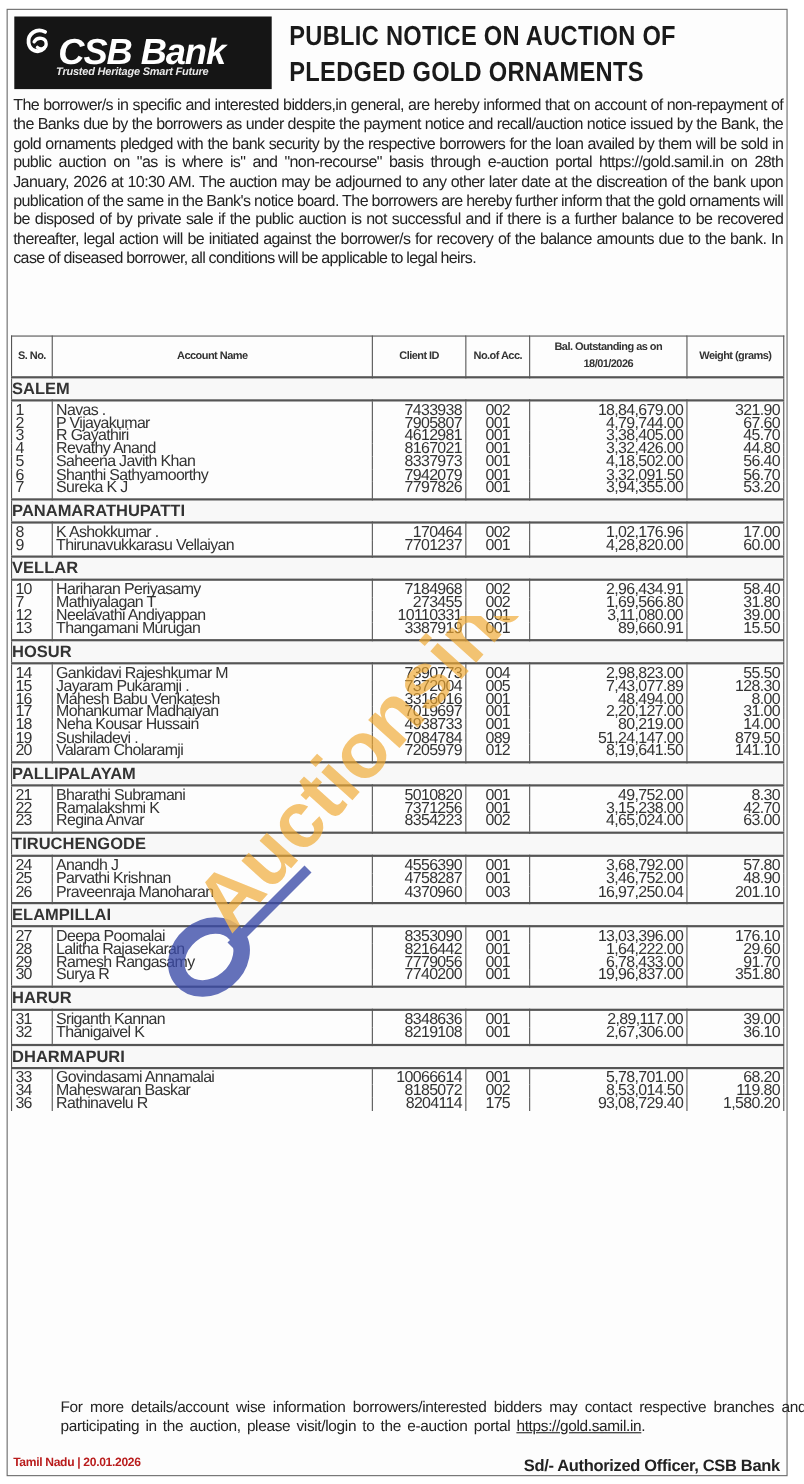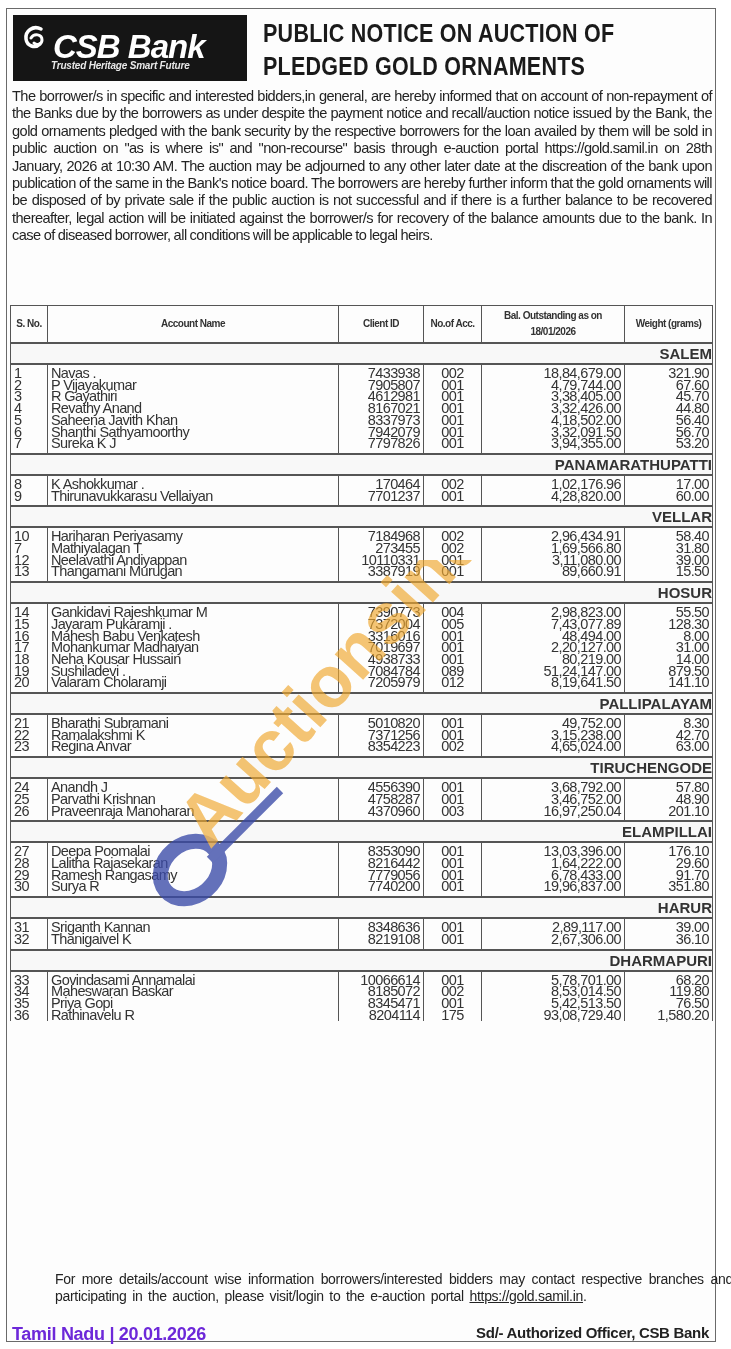--- a/index.html
+++ b/index.html
@@ -17,31 +17,31 @@
   .title { position: absolute; left: 252px; top: 4px; font-size: 25px; font-weight: bold; line-height: 33px;
            letter-spacing: 0.3px; transform: scaleX(0.86); transform-origin: left top; white-space: nowrap; color: #1a1a1a; }
   .intro { position: absolute; left: 5px; top: 79px; width: 700px; font-size: 14.6px; line-height: 17.4px;
            text-align: justify; letter-spacing: -0.55px; word-spacing: -0.5px; color: #232323; }
   .tbl-wrap { position: absolute; left: 3px; top: 296px; width: 702px; }
   table { border-collapse: collapse; width: 702px; table-layout: fixed; }
   th { border: 1.2px solid #555; font-weight: bold; font-size: 10px; line-height: 16px; padding: 2px 1px;
        color: #333; letter-spacing: -0.5px; }
   td { font-size: 14.5px; line-height: 11.7px; padding: 0 3px; color: #333; letter-spacing: -0.6px;
        border-left: 1.2px solid #555; border-right: 1.2px solid #555; white-space: nowrap; }
-  .sec td { border: 1.2px solid #555; border-top: 2px solid #555; border-bottom: 2px solid #555; text-align: right;
+  .sec td { border: 1.2px solid #555; border-top: 2px solid #555; border-bottom: 2px solid #555; text-align: left;
             font-weight: bold; font-size: 15px; line-height: 17px; padding: 1px 0; background: #f8f8f8; letter-spacing: 0; }
   .first td { padding-top: 3px; }
   .last td { padding-bottom: 3px; border-bottom: 1.2px solid #555; }
   td.sno { text-align: left; }
   td.num { text-align: right; }
   td.acc { text-align: center; }
   .foot { position: absolute; left: 4px; top: 1262px; width: 700px; font-size: 14px; line-height: 17px;
           text-align: justify; color: #232323; letter-spacing: -0.3px; word-spacing: 2px; margin-left: 44px; }
   .foot a { color: #232323; text-decoration: underline; }
-  .place { position: absolute; left: 5px; top: 1315px; font-weight: bold; font-size: 18px; color: #6d28d9; letter-spacing: -0.3px; }
+  .place { position: absolute; left: 5px; top: 1315px; font-weight: bold; font-size: 11px; color: #b91c1c; letter-spacing: -0.3px; }
   .sign { position: absolute; right: 6px; top: 1315px; font-weight: bold; font-size: 15px; color: #222; letter-spacing: -0.3px; }
   .wm { position: absolute; left: 150px; top: 560px; width: 500px; height: 360px; pointer-events: none; }
 </style>
 </head>
 <body>
 
 <div class="page">
 
   <div class="header">
     <div class="logo">
@@ -374,28 +374,20 @@
           </tr>
           <tr>
             <td class="sno">34</td>
             <td>Maheswaran Baskar</td>
             <td class="num">8185072</td>
             <td class="acc">002</td>
             <td class="num">8,53,014.50</td>
             <td class="num">119.80</td>
           </tr>
           <tr>
-            <td class="sno">35</td>
-            <td>Priya Gopi</td>
-            <td class="num">8345471</td>
-            <td class="acc">001</td>
-            <td class="num">5,42,513.50</td>
-            <td class="num">76.50</td>
-          </tr>
-          <tr>
             <td class="sno">36</td>
             <td>Rathinavelu R</td>
             <td class="num">8204114</td>
             <td class="acc">175</td>
             <td class="num">93,08,729.40</td>
             <td class="num">1,580.20</td>
           </tr>
         </tbody>
     </table>
   </div>

